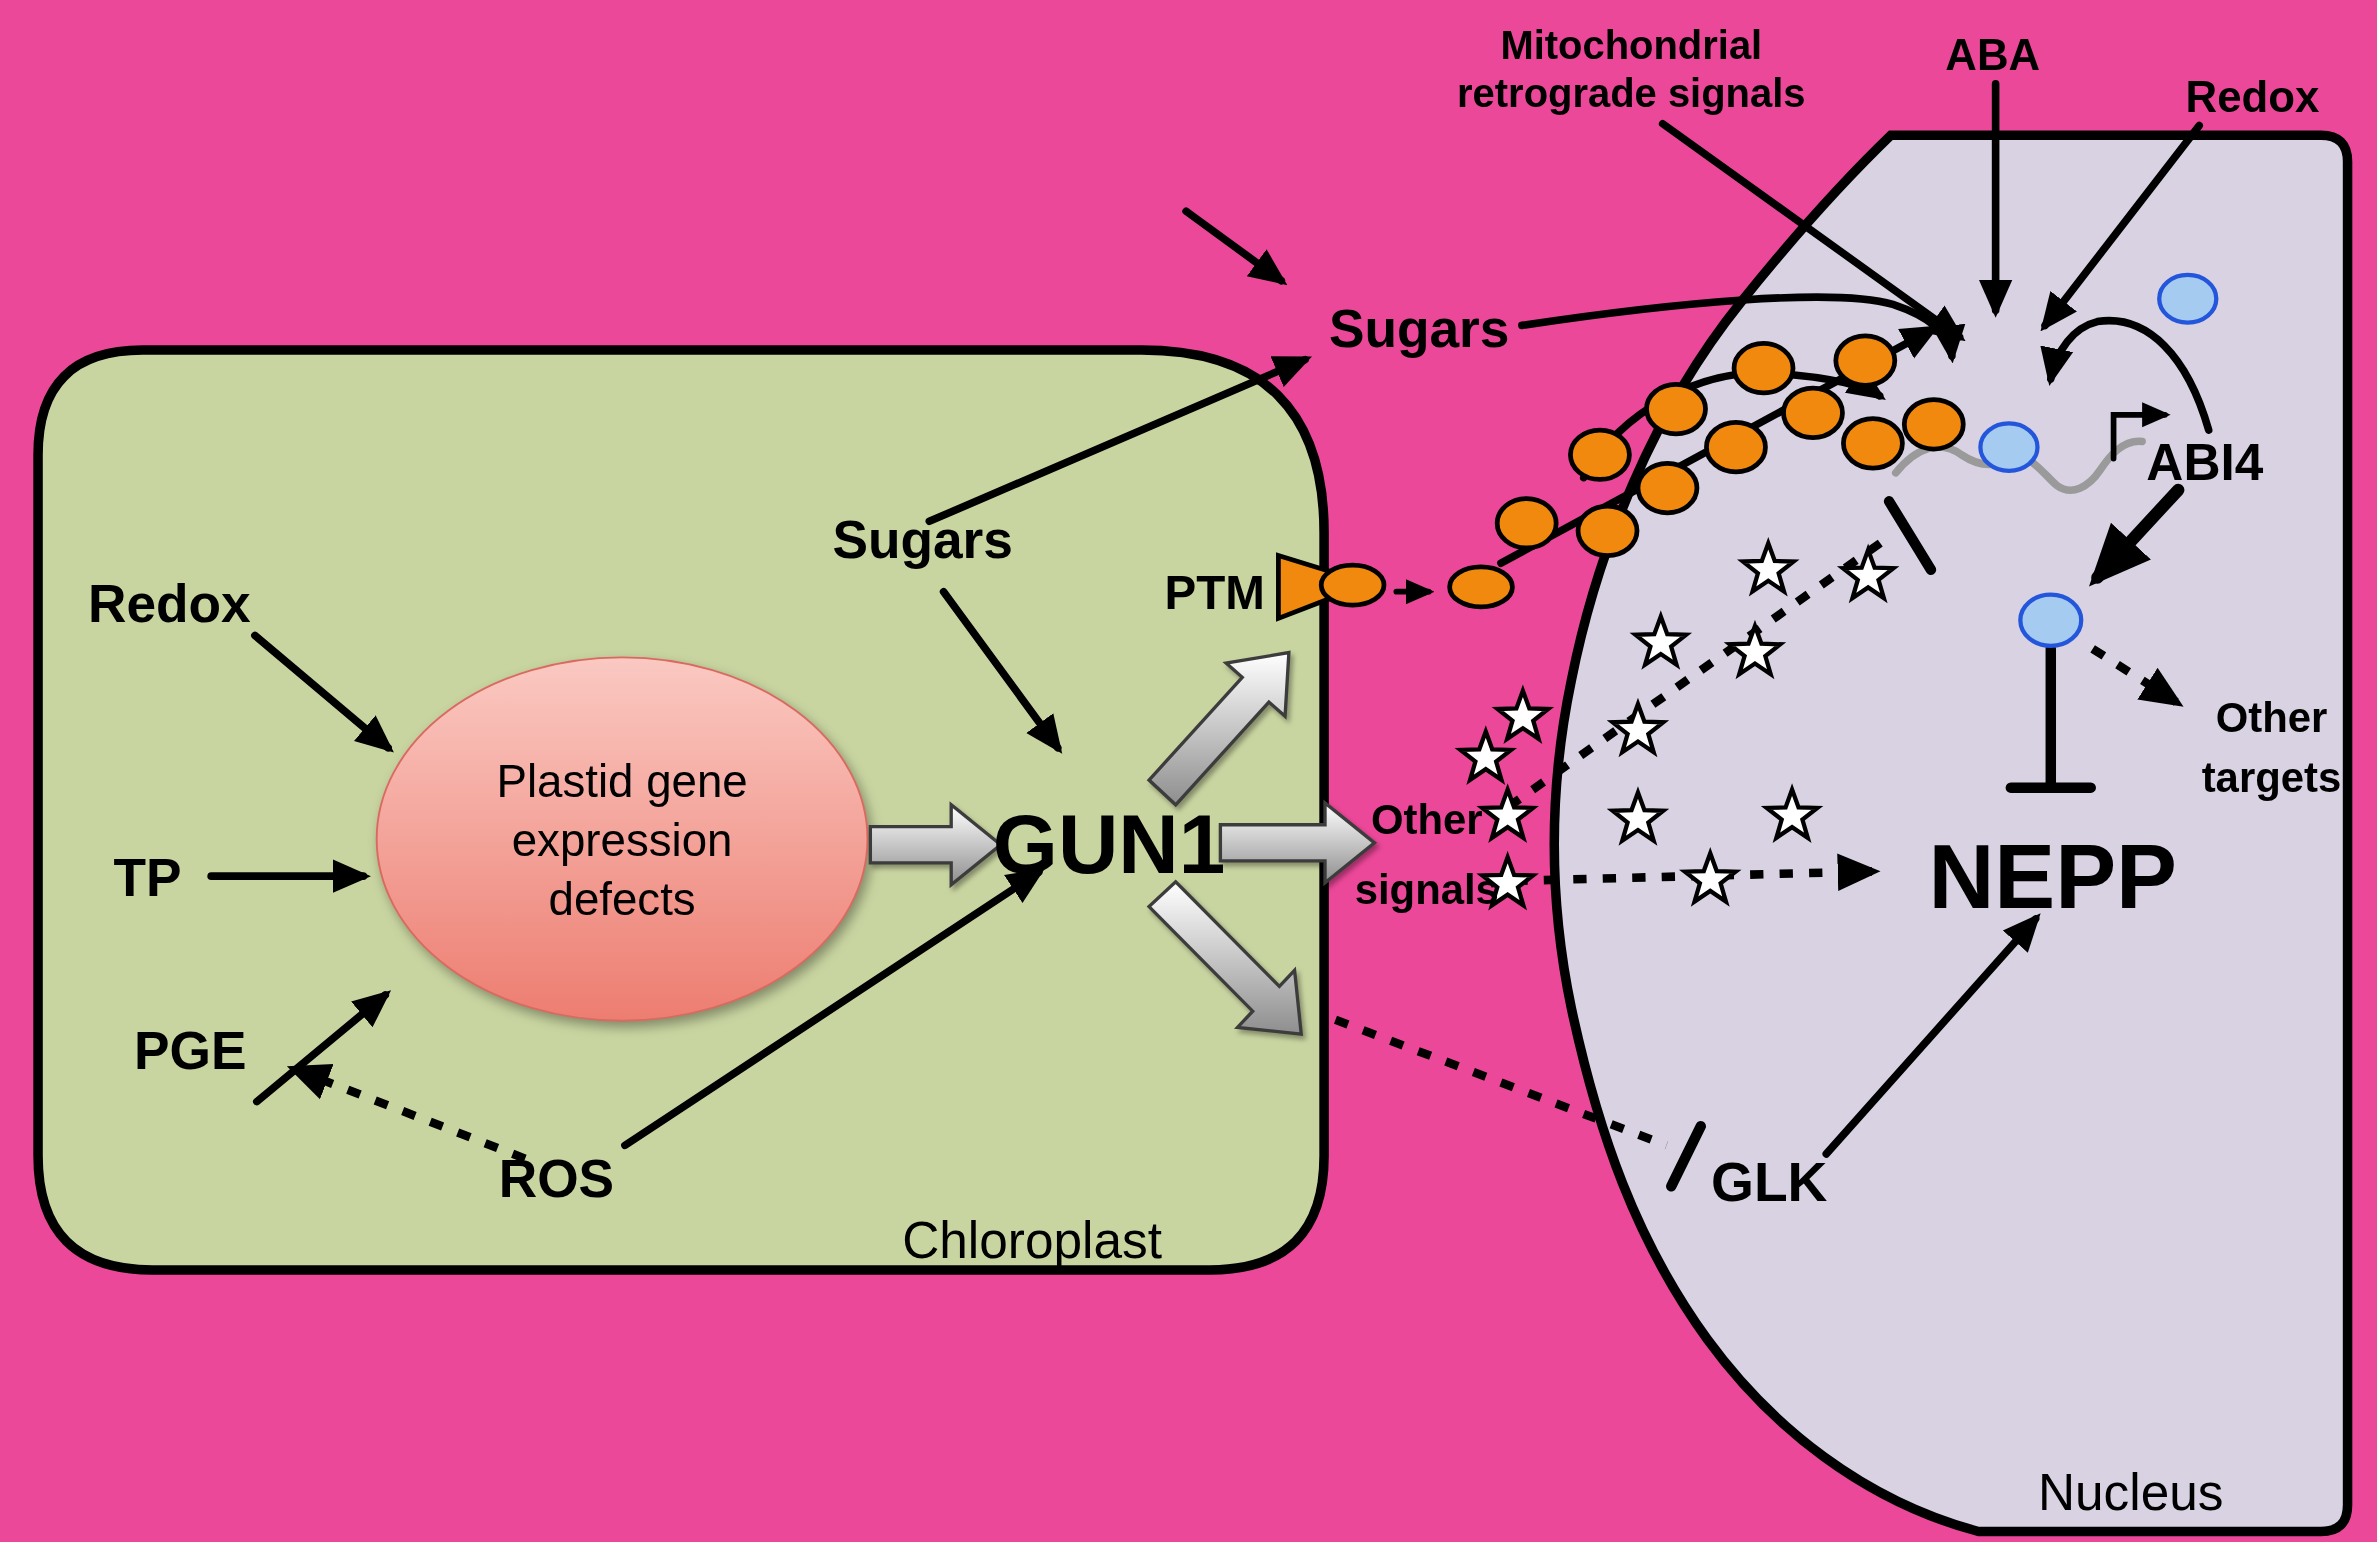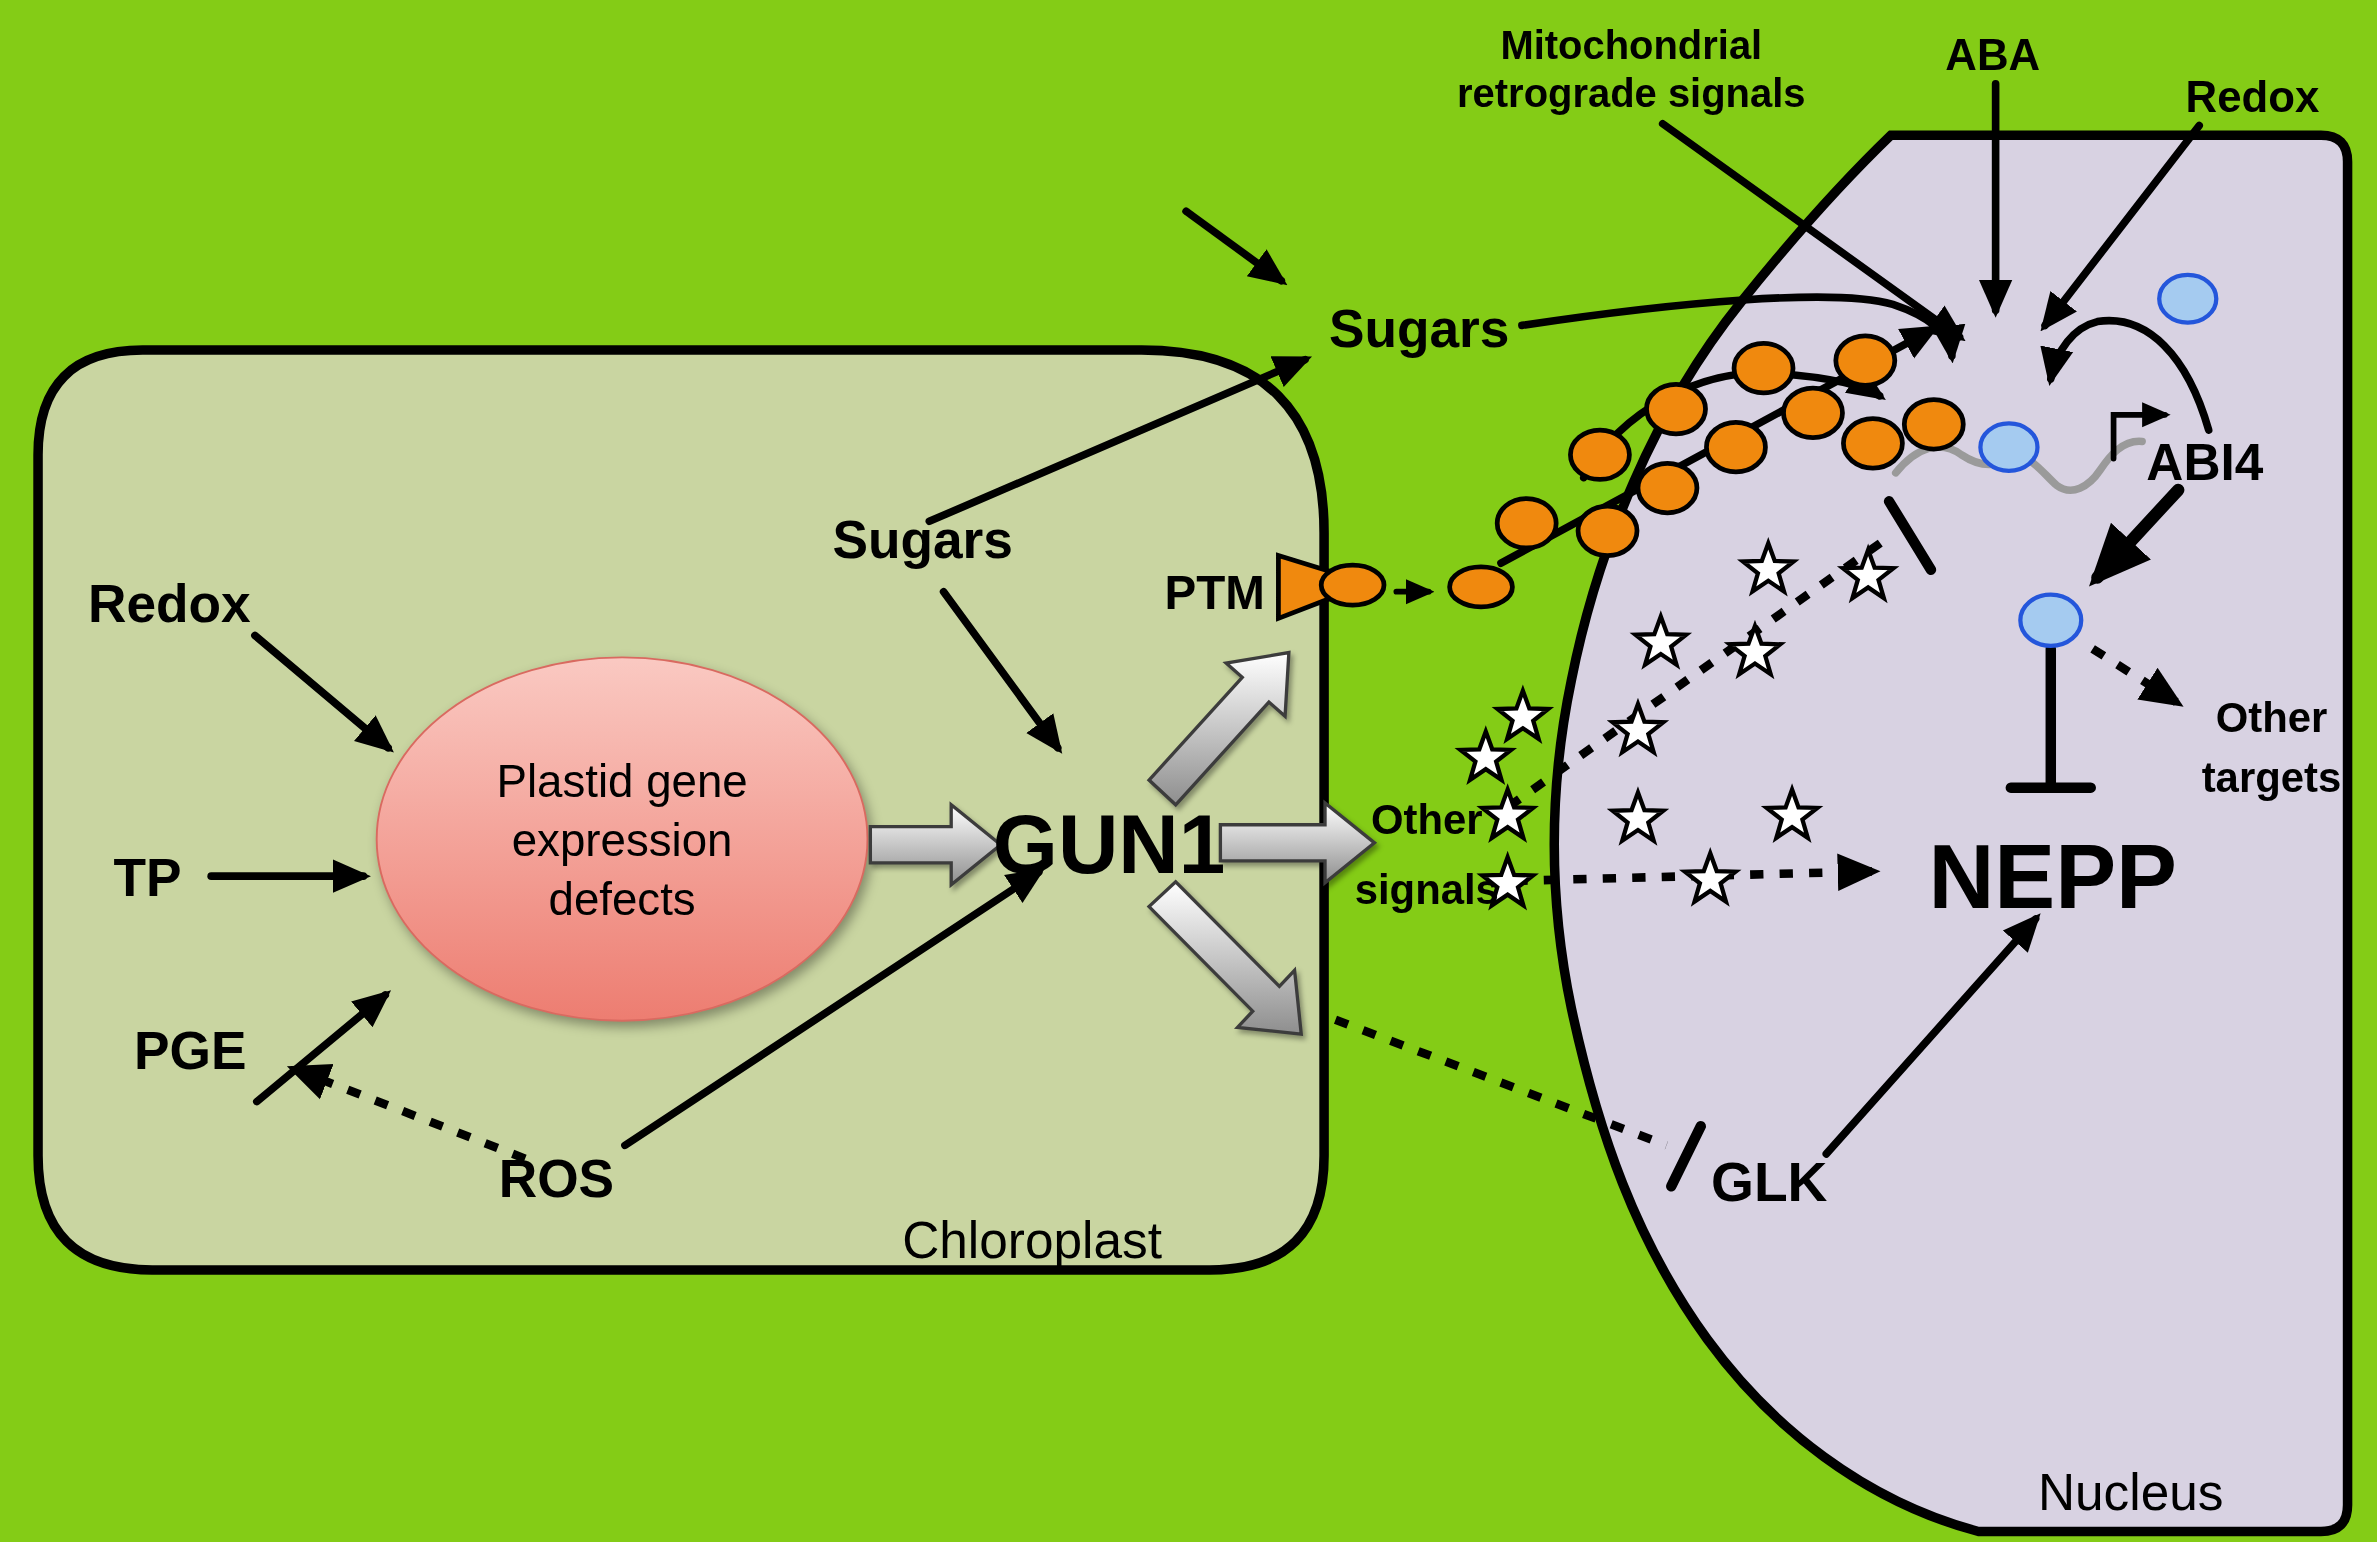--- a/index.html
+++ b/index.html
@@ -1,16 +1,16 @@
 <!DOCTYPE html>
 <html style="font-size:15px"><head>
 <meta charset="utf-8">
 <style>
   html,body{margin:0;padding:0;background:#ffffff;}
-  .stage{position:relative;width:2378px;height:1543px;background:#84cc16;overflow:hidden;}
+  .stage{position:relative;width:2378px;height:1543px;background:#ec4899;overflow:hidden;}
   .t{font-family:"Liberation Sans",sans-serif;fill:#000000;text-anchor:middle;}
   .b{font-weight:bold;}
   .arr{stroke:#000000;fill:none;stroke-width:8;stroke-linecap:round;}
   .thick{stroke-width:13;}
   .thin{stroke-width:6;}
   .dot{stroke:#000000;fill:none;stroke-width:9;stroke-dasharray:14 17;stroke-linecap:butt;}
   .tbar{stroke:#000000;stroke-width:11;stroke-linecap:round;}
   .blk{fill:url(#grayGrad);stroke:#3c3c3c;stroke-width:3.5;filter:drop-shadow(3px 4px 3px rgba(0,0,0,0.35));}
   .org{stroke:#000000;stroke-width:5;}
   .blue{stroke:#2456db;stroke-width:4.5;}

